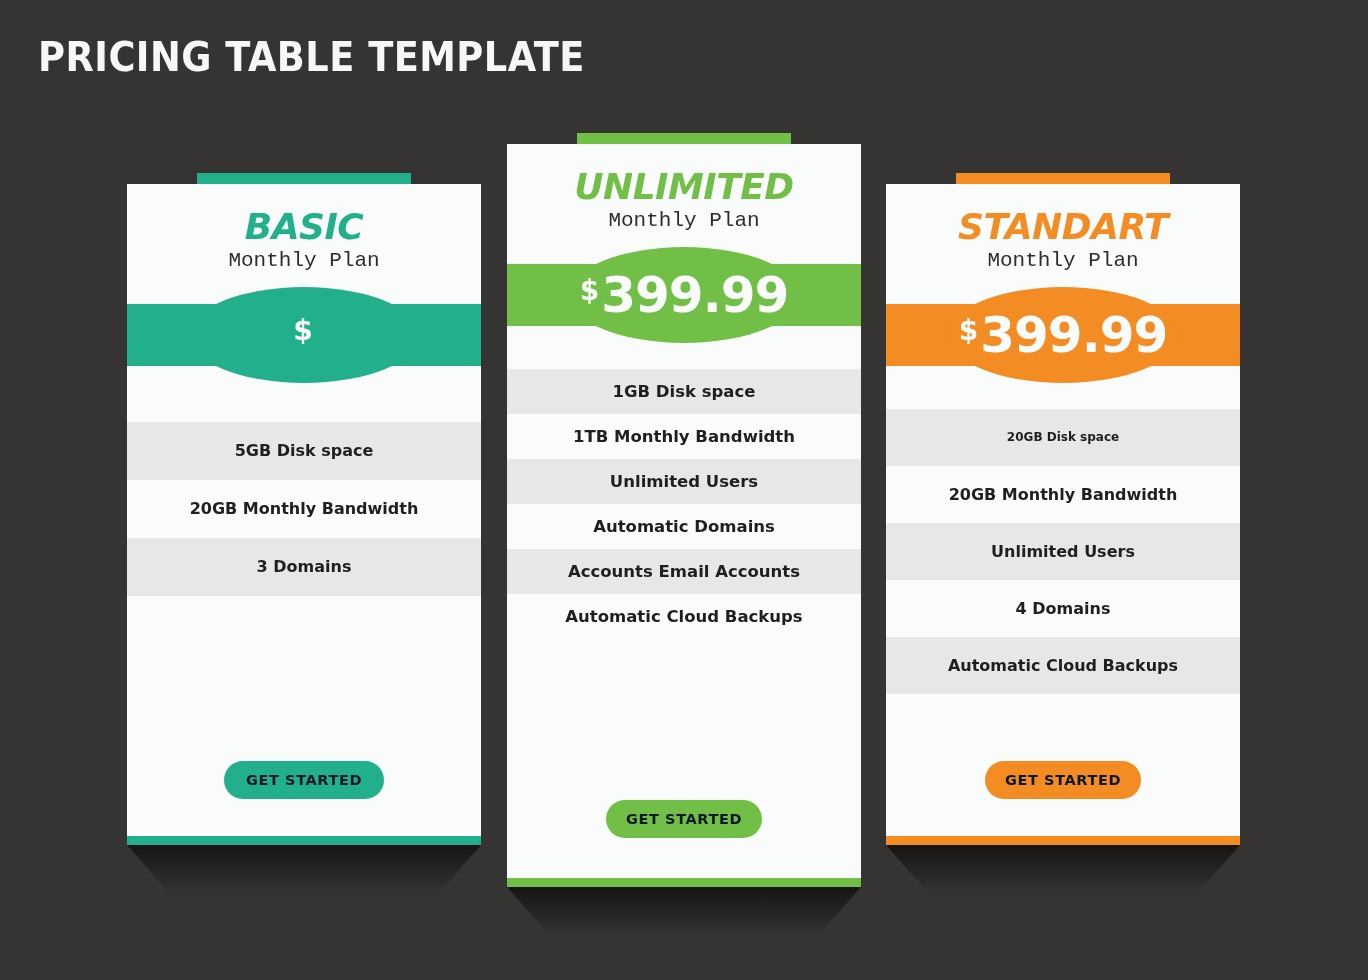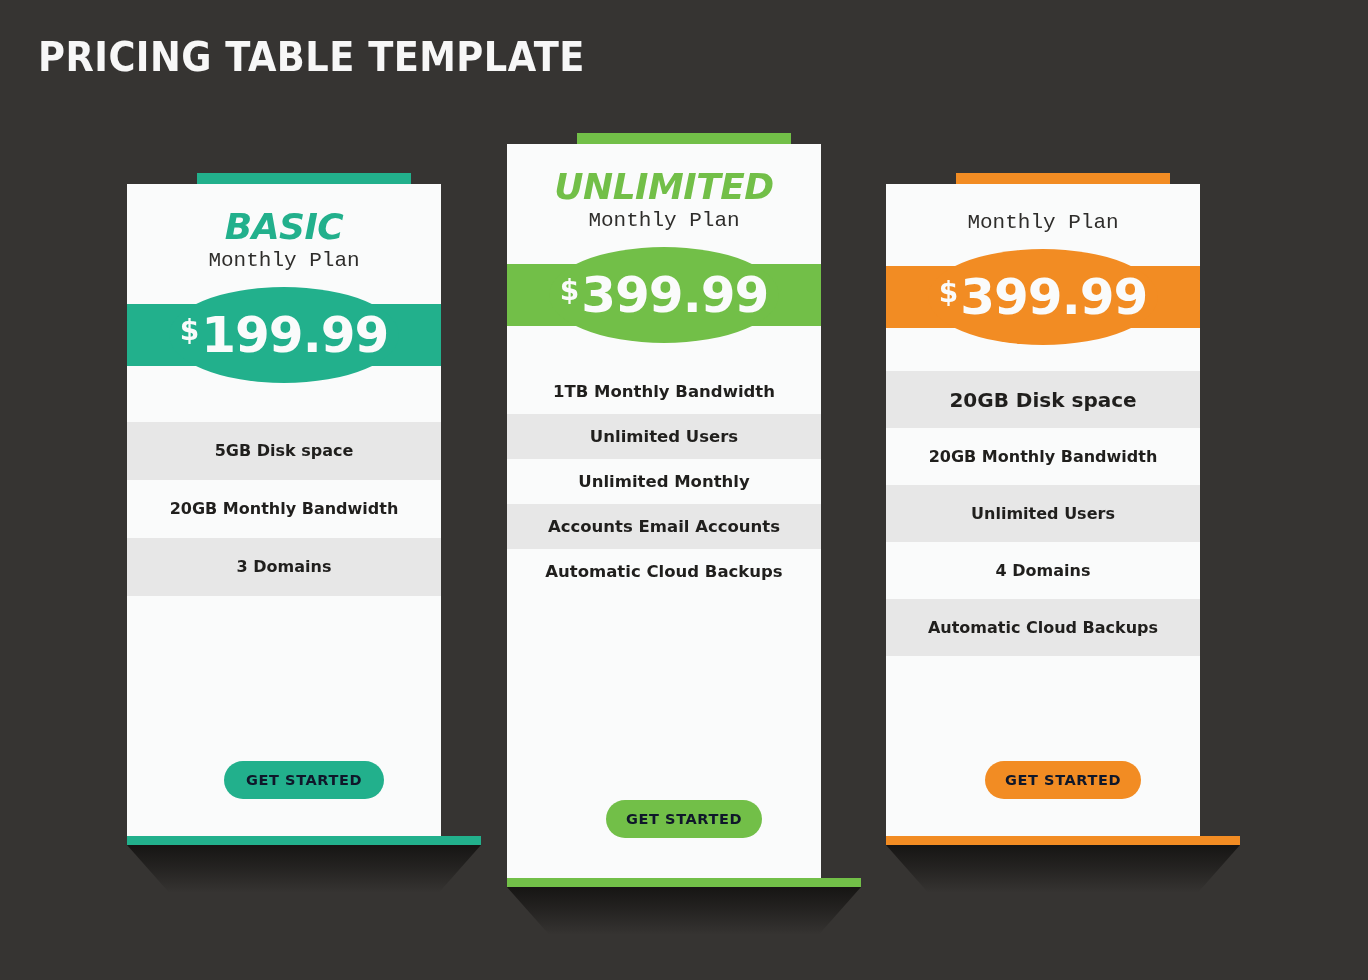--- a/index.html
+++ b/index.html
@@ -41,21 +41,21 @@
     left: 70px;
     right: 70px;
     top: 0;
     height: 11px;
   }
 
   .card-body {
     position: absolute;
     left: 0;
     top: 11px;
-    width: 314px;
+    width: 354px;
     background: #fafbfb;
     overflow: hidden;
   }
 
   .card-bottom-accent {
     position: absolute;
     left: 0;
     width: 354px;
     height: 9px;
   }
@@ -200,21 +200,20 @@
   <div class="card-body" style="height:652px;">
     <div class="plan-header">
       <div class="plan-name" style="color: rgb(34, 176, 140);">BASIC</div>
       <div class="plan-period">Monthly Plan</div>
     </div>
     <div class="price-band">
       <div class="price-rect" style="background: rgb(34, 176, 140);"></div>
       <div class="price-lens" style="background: rgb(34, 176, 140);"></div>
       <div class="price-text">
         <span class="price-currency">$</span>
-        <span class="price-amount">199.99</span>
       </div>
     </div>
     <div class="features">
         <div class="feature-row odd" style="height: 58px; font-size: 16px; margin-top: 39px;">5GB Disk space</div>
         <div class="feature-row even" style="height: 58px; font-size: 16px;">20GB Monthly Bandwidth</div>
         <div class="feature-row odd" style="height: 58px; font-size: 16px;">3 Domains</div>
       </div>
   </div>
   <div class="cta-wrap" style="top:588px;">
     <button class="cta-button" style="width: 160px; height: 38px; background: rgb(34, 176, 140);">GET STARTED</button>
@@ -232,50 +231,52 @@
     </div>
     <div class="price-band">
       <div class="price-rect" style="background: rgb(114, 191, 72);"></div>
       <div class="price-lens" style="background: rgb(114, 191, 72);"></div>
       <div class="price-text">
         <span class="price-currency">$</span>
         <span class="price-amount">399.99</span>
       </div>
     </div>
     <div class="features">
+        <div class="feature-row odd" style="height: 45px; font-size: 16.5px;">1GB Disk space</div>
         <div class="feature-row even" style="height: 45px; font-size: 16.5px;">1TB Monthly Bandwidth</div>
         <div class="feature-row odd" style="height: 45px; font-size: 16.5px;">Unlimited Users</div>
-        <div class="feature-row even" style="height: 45px; font-size: 16.5px;">Unlimited Monthly</div>
+        <div class="feature-row even" style="height: 45px; font-size: 16.5px;">Automatic Domains</div>
         <div class="feature-row odd" style="height: 45px; font-size: 16.5px;">Accounts Email Accounts</div>
         <div class="feature-row even" style="height: 45px; font-size: 16.5px;">Automatic Cloud Backups</div>
       </div>
   </div>
   <div class="cta-wrap" style="top:667px;">
     <button class="cta-button" style="width: 156px; height: 38px; background: rgb(114, 191, 72);">GET STARTED</button>
   </div>
   <div class="card-bottom-accent" style="top: 745px; background: rgb(114, 191, 72);"></div>
 </div>
 
 <div class="card" id="card-standart" style="left:886px; top:173px;">
   <div class="card-drop-shadow" style="top:672px;"></div>
   <div class="card-top-accent" style="background: rgb(242, 140, 35);"></div>
   <div class="card-body" style="height:652px;">
     <div class="plan-header">
+      <div class="plan-name" style="color: rgb(242, 140, 35);">STANDART</div>
       <div class="plan-period">Monthly Plan</div>
     </div>
     <div class="price-band">
       <div class="price-rect" style="background: rgb(242, 140, 35);"></div>
       <div class="price-lens" style="background: rgb(242, 140, 35);"></div>
       <div class="price-text">
         <span class="price-currency">$</span>
         <span class="price-amount">399.99</span>
       </div>
     </div>
     <div class="features">
-        <div class="feature-row odd" style="height: 57px; font-size: 20px;">20GB Disk space</div>
+        <div class="feature-row odd" style="height: 57px; font-size: 12px;">20GB Disk space</div>
         <div class="feature-row even" style="height: 57px; font-size: 16px;">20GB Monthly Bandwidth</div>
         <div class="feature-row odd" style="height: 57px; font-size: 16px;">Unlimited Users</div>
         <div class="feature-row even" style="height: 57px; font-size: 16px;">4 Domains</div>
         <div class="feature-row odd" style="height: 57px; font-size: 16px;">Automatic Cloud Backups</div>
       </div>
   </div>
   <div class="cta-wrap" style="top:588px;">
     <button class="cta-button" style="width: 156px; height: 38px; background: rgb(242, 140, 35);">GET STARTED</button>
   </div>
   <div class="card-bottom-accent" style="top: 663px; background: rgb(242, 140, 35);"></div>

